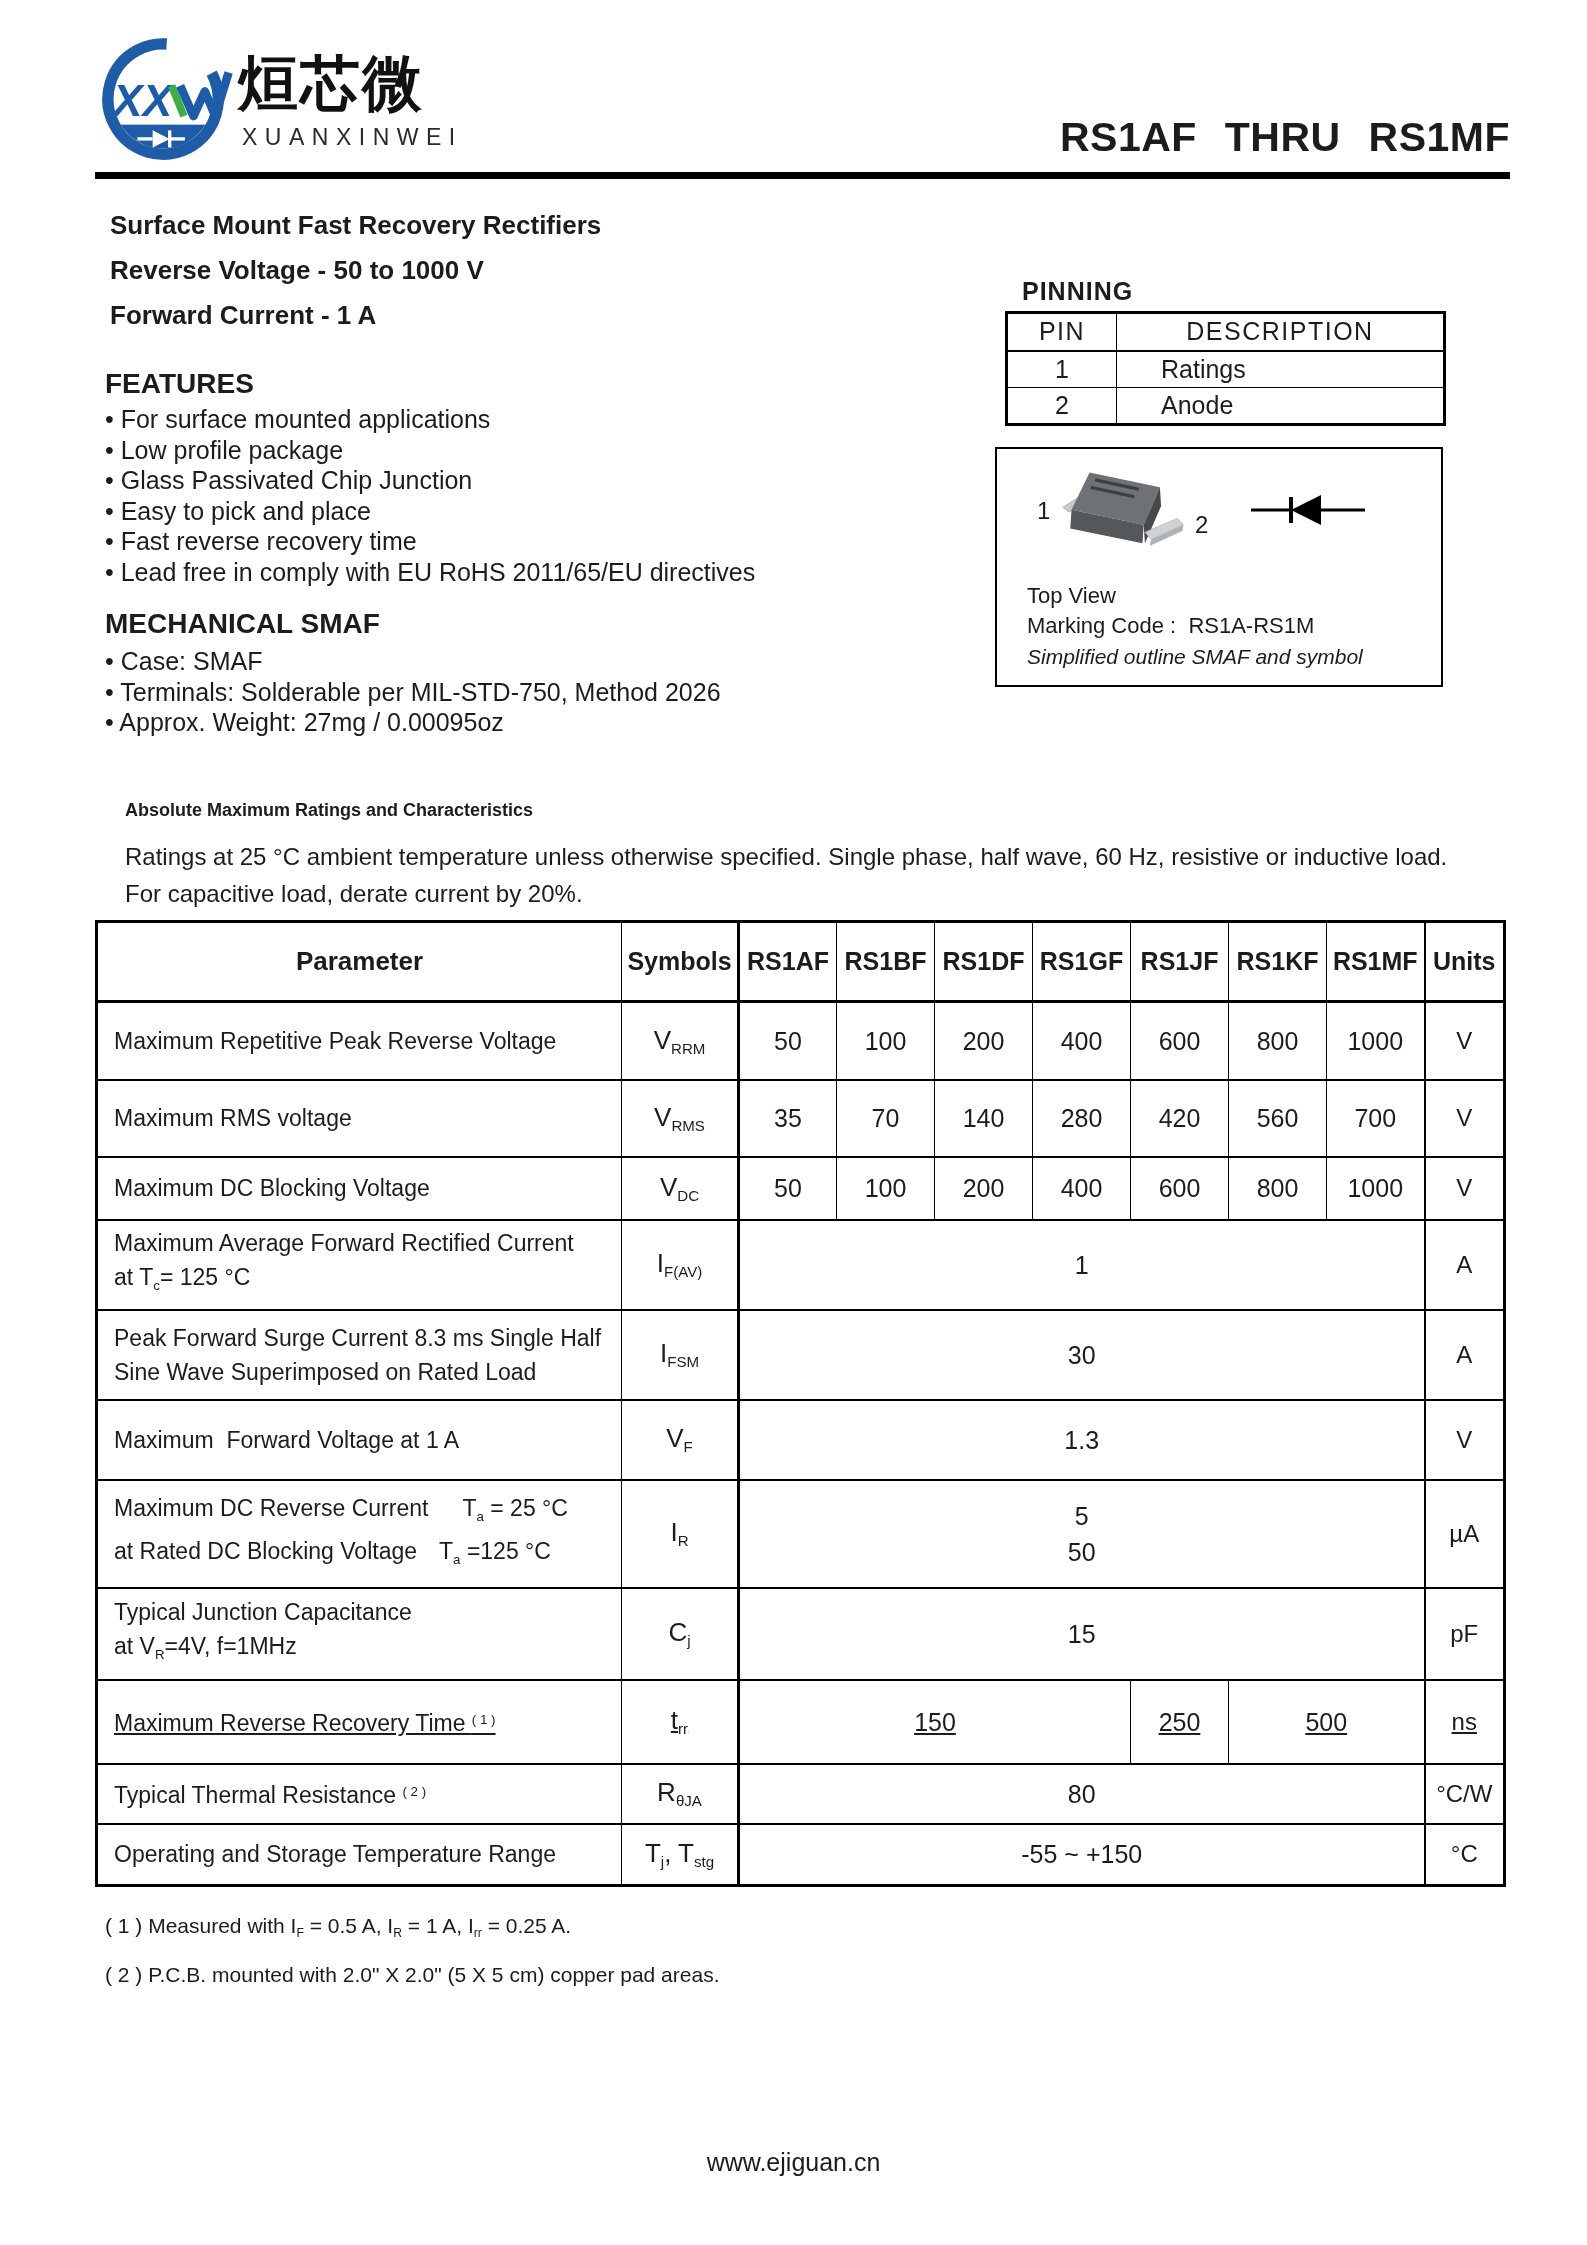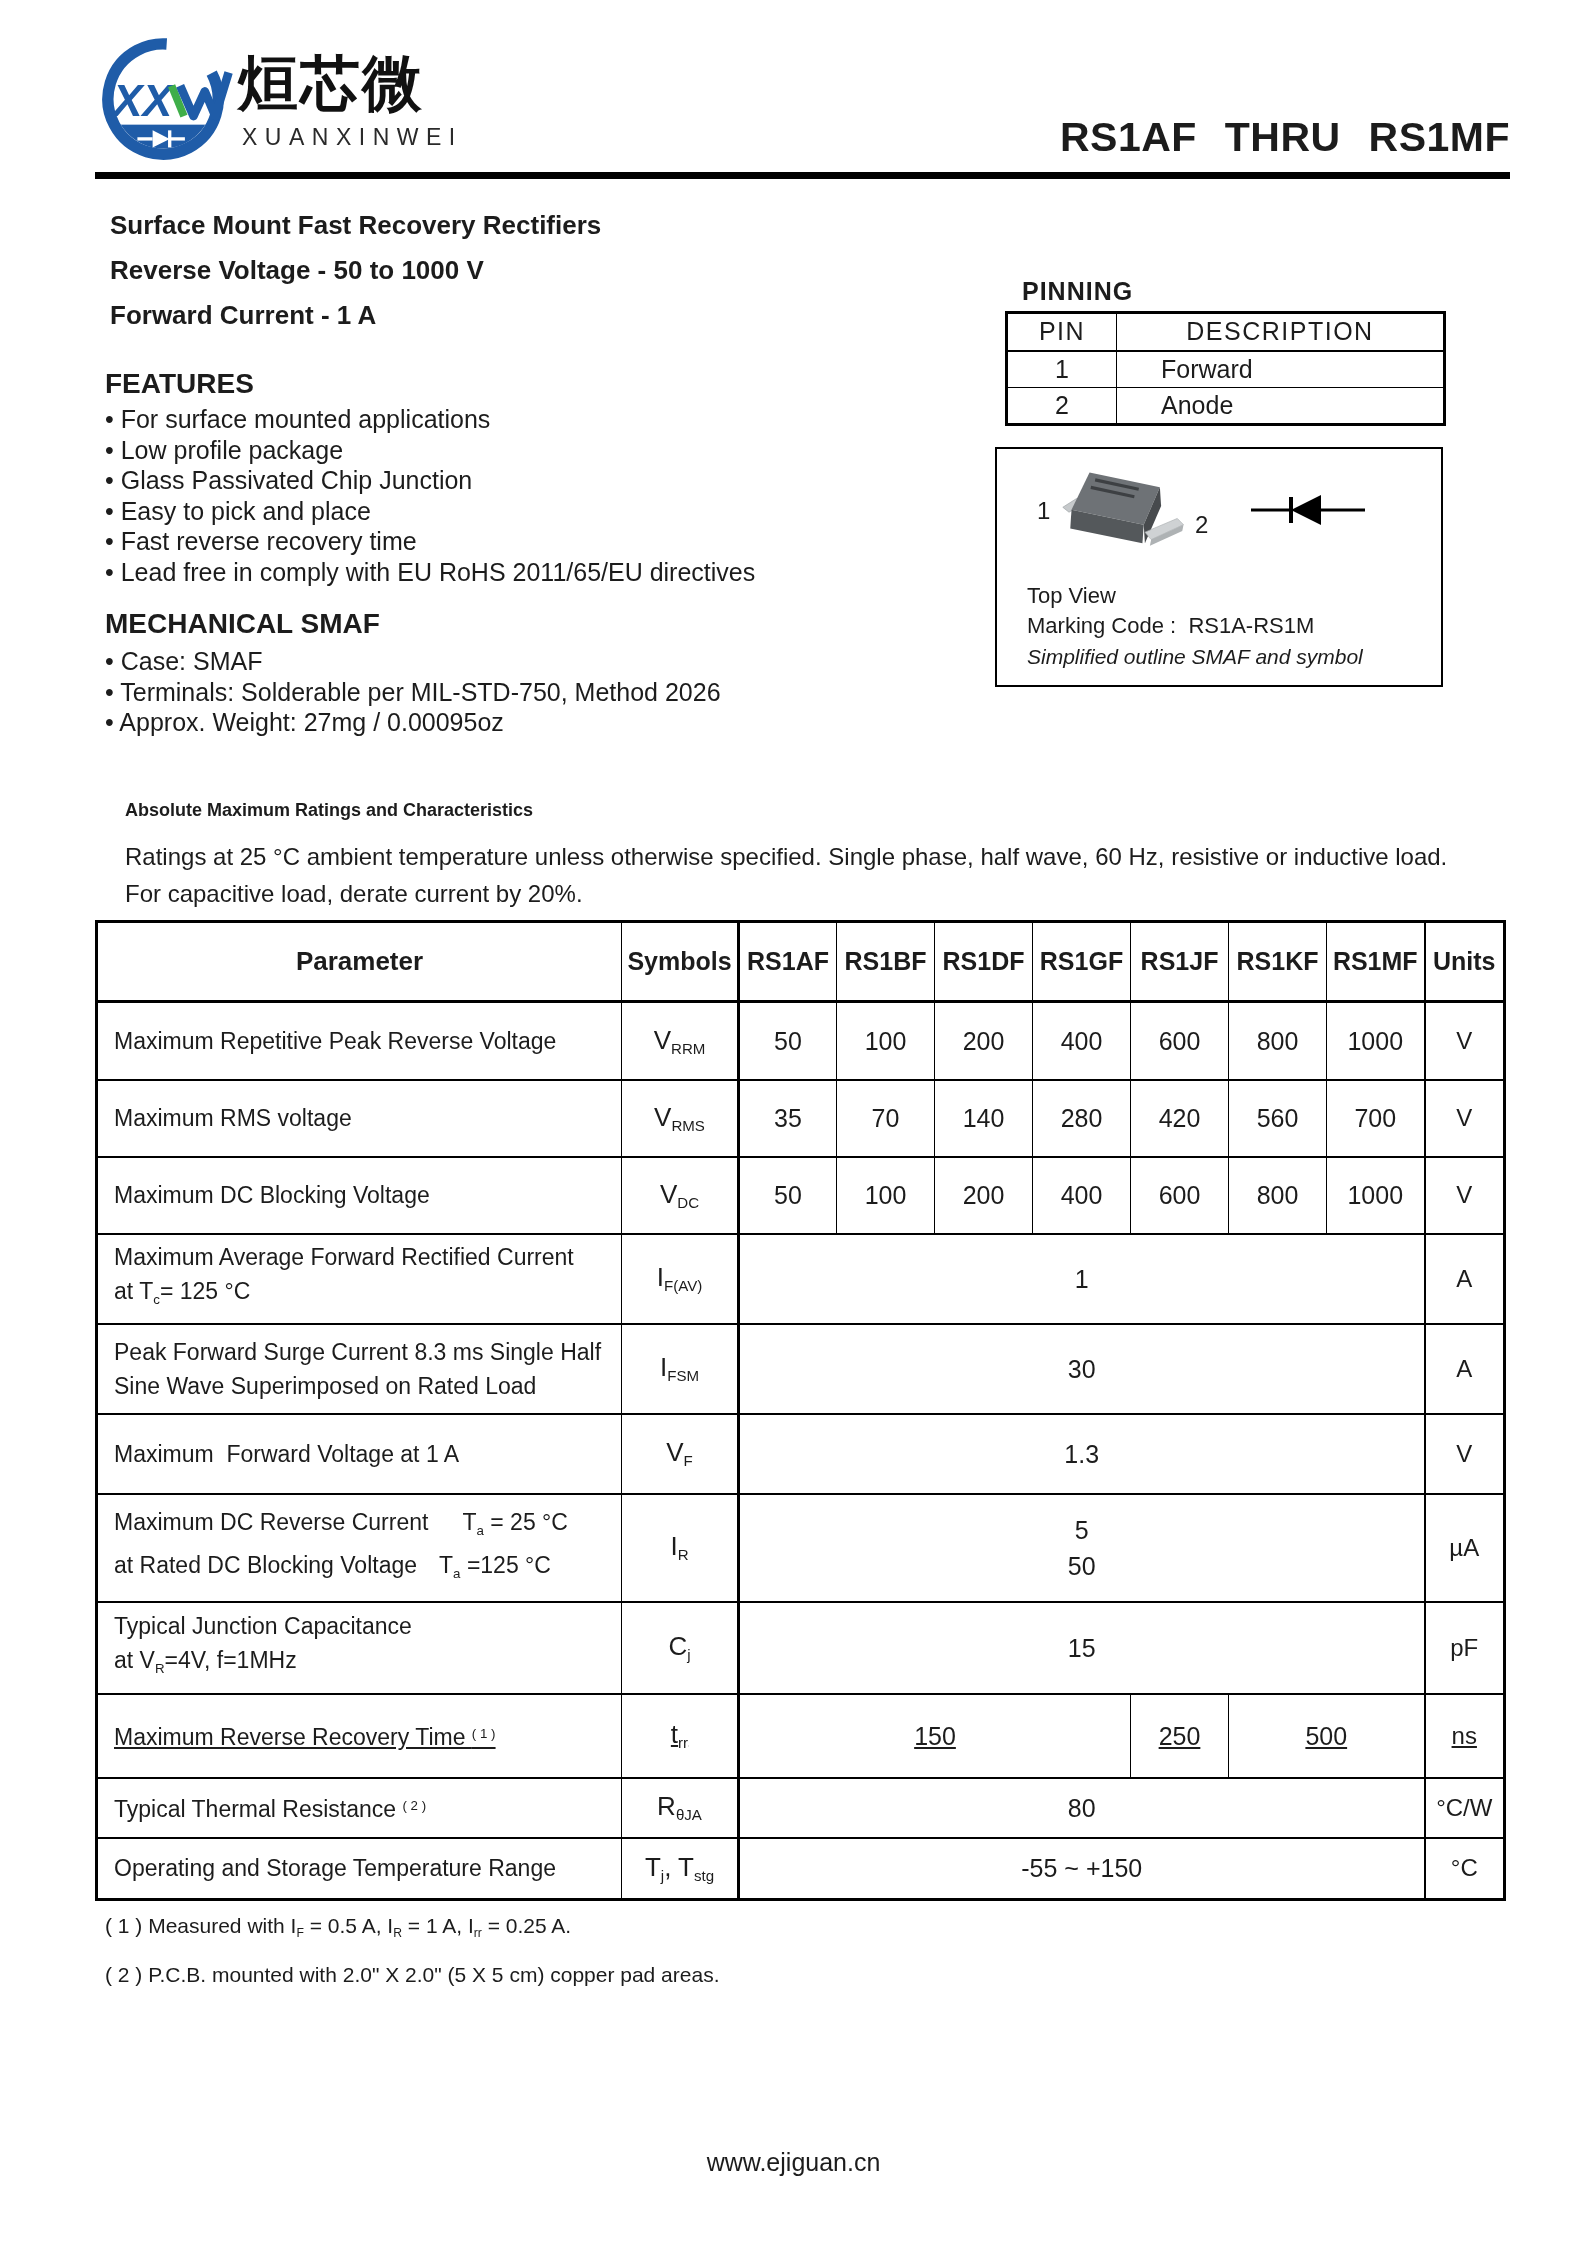--- a/index.html
+++ b/index.html
@@ -122,21 +122,21 @@
     </colgroup>
   <thead>
     <tr style="height:38px">
       <th class="pin-col">PIN</th>
       <th class="pin-col">DESCRIPTION</th>
     </tr>
   </thead>
   <tbody id="pinning-body">
       <tr style="height: 37px;">
         <td class="pin-col">1</td>
-        <td class="desc-col">Forward</td>
+        <td class="desc-col">Ratings</td>
       </tr>
       <tr style="height: 37px;">
         <td class="pin-col">2</td>
         <td class="desc-col">Anode</td>
       </tr>
     </tbody>
 </table>
 
 <div class="abs" id="package-box">
   <svg class="abs" id="pkg-svg" width="150" height="112" viewBox="0 0 240 180">
@@ -246,21 +246,21 @@
             <div>420</div>
           </td>
           <td class="value-cell">
             <div>560</div>
           </td>
           <td class="value-cell">
             <div>700</div>
           </td>
           <td class="unit-cell">V</td>
         </tr>
-        <tr style="height: 77px; margin-top: 16px;">
+        <tr style="height: 63px; margin-top: 16px;">
           <td class="param-cell">
             <div class="keep-sp">Maximum DC Blocking Voltage</div>
           </td>
           <td class="sym-cell">V<sub>DC</sub></td>
           <td class="value-cell">
             <div>50</div>
           </td>
           <td class="value-cell">
             <div>100</div>
           </td>

